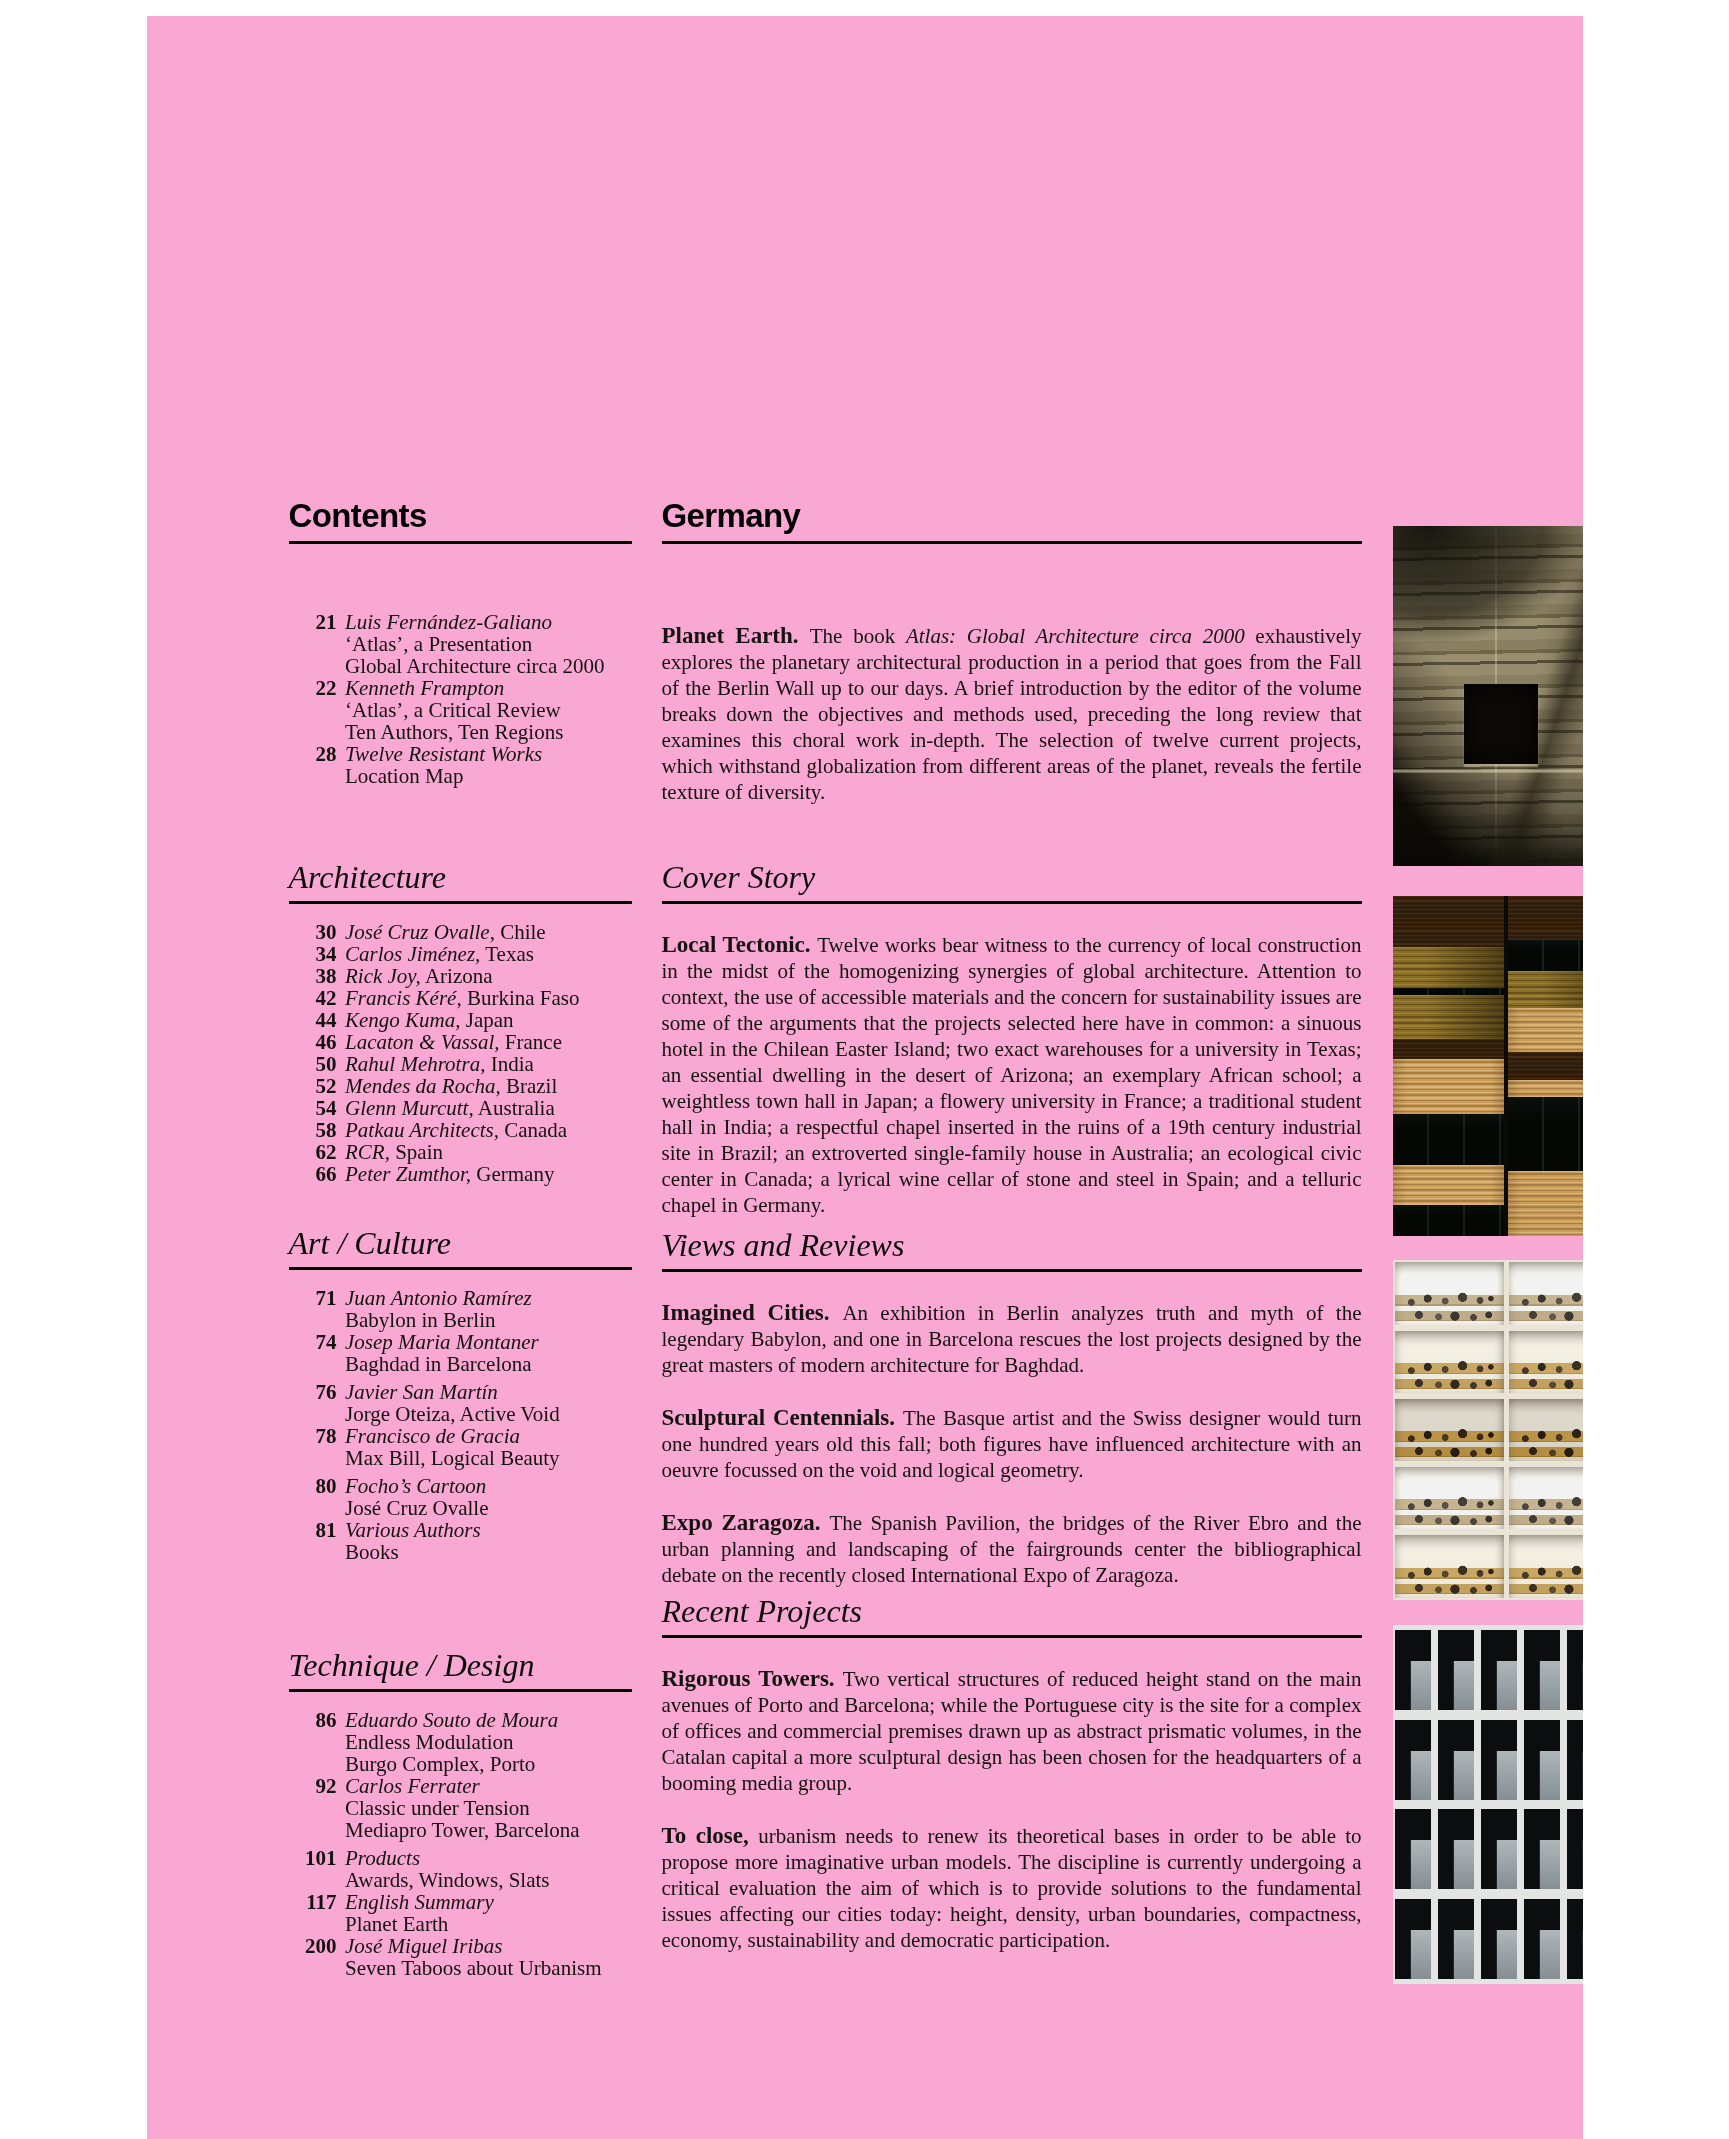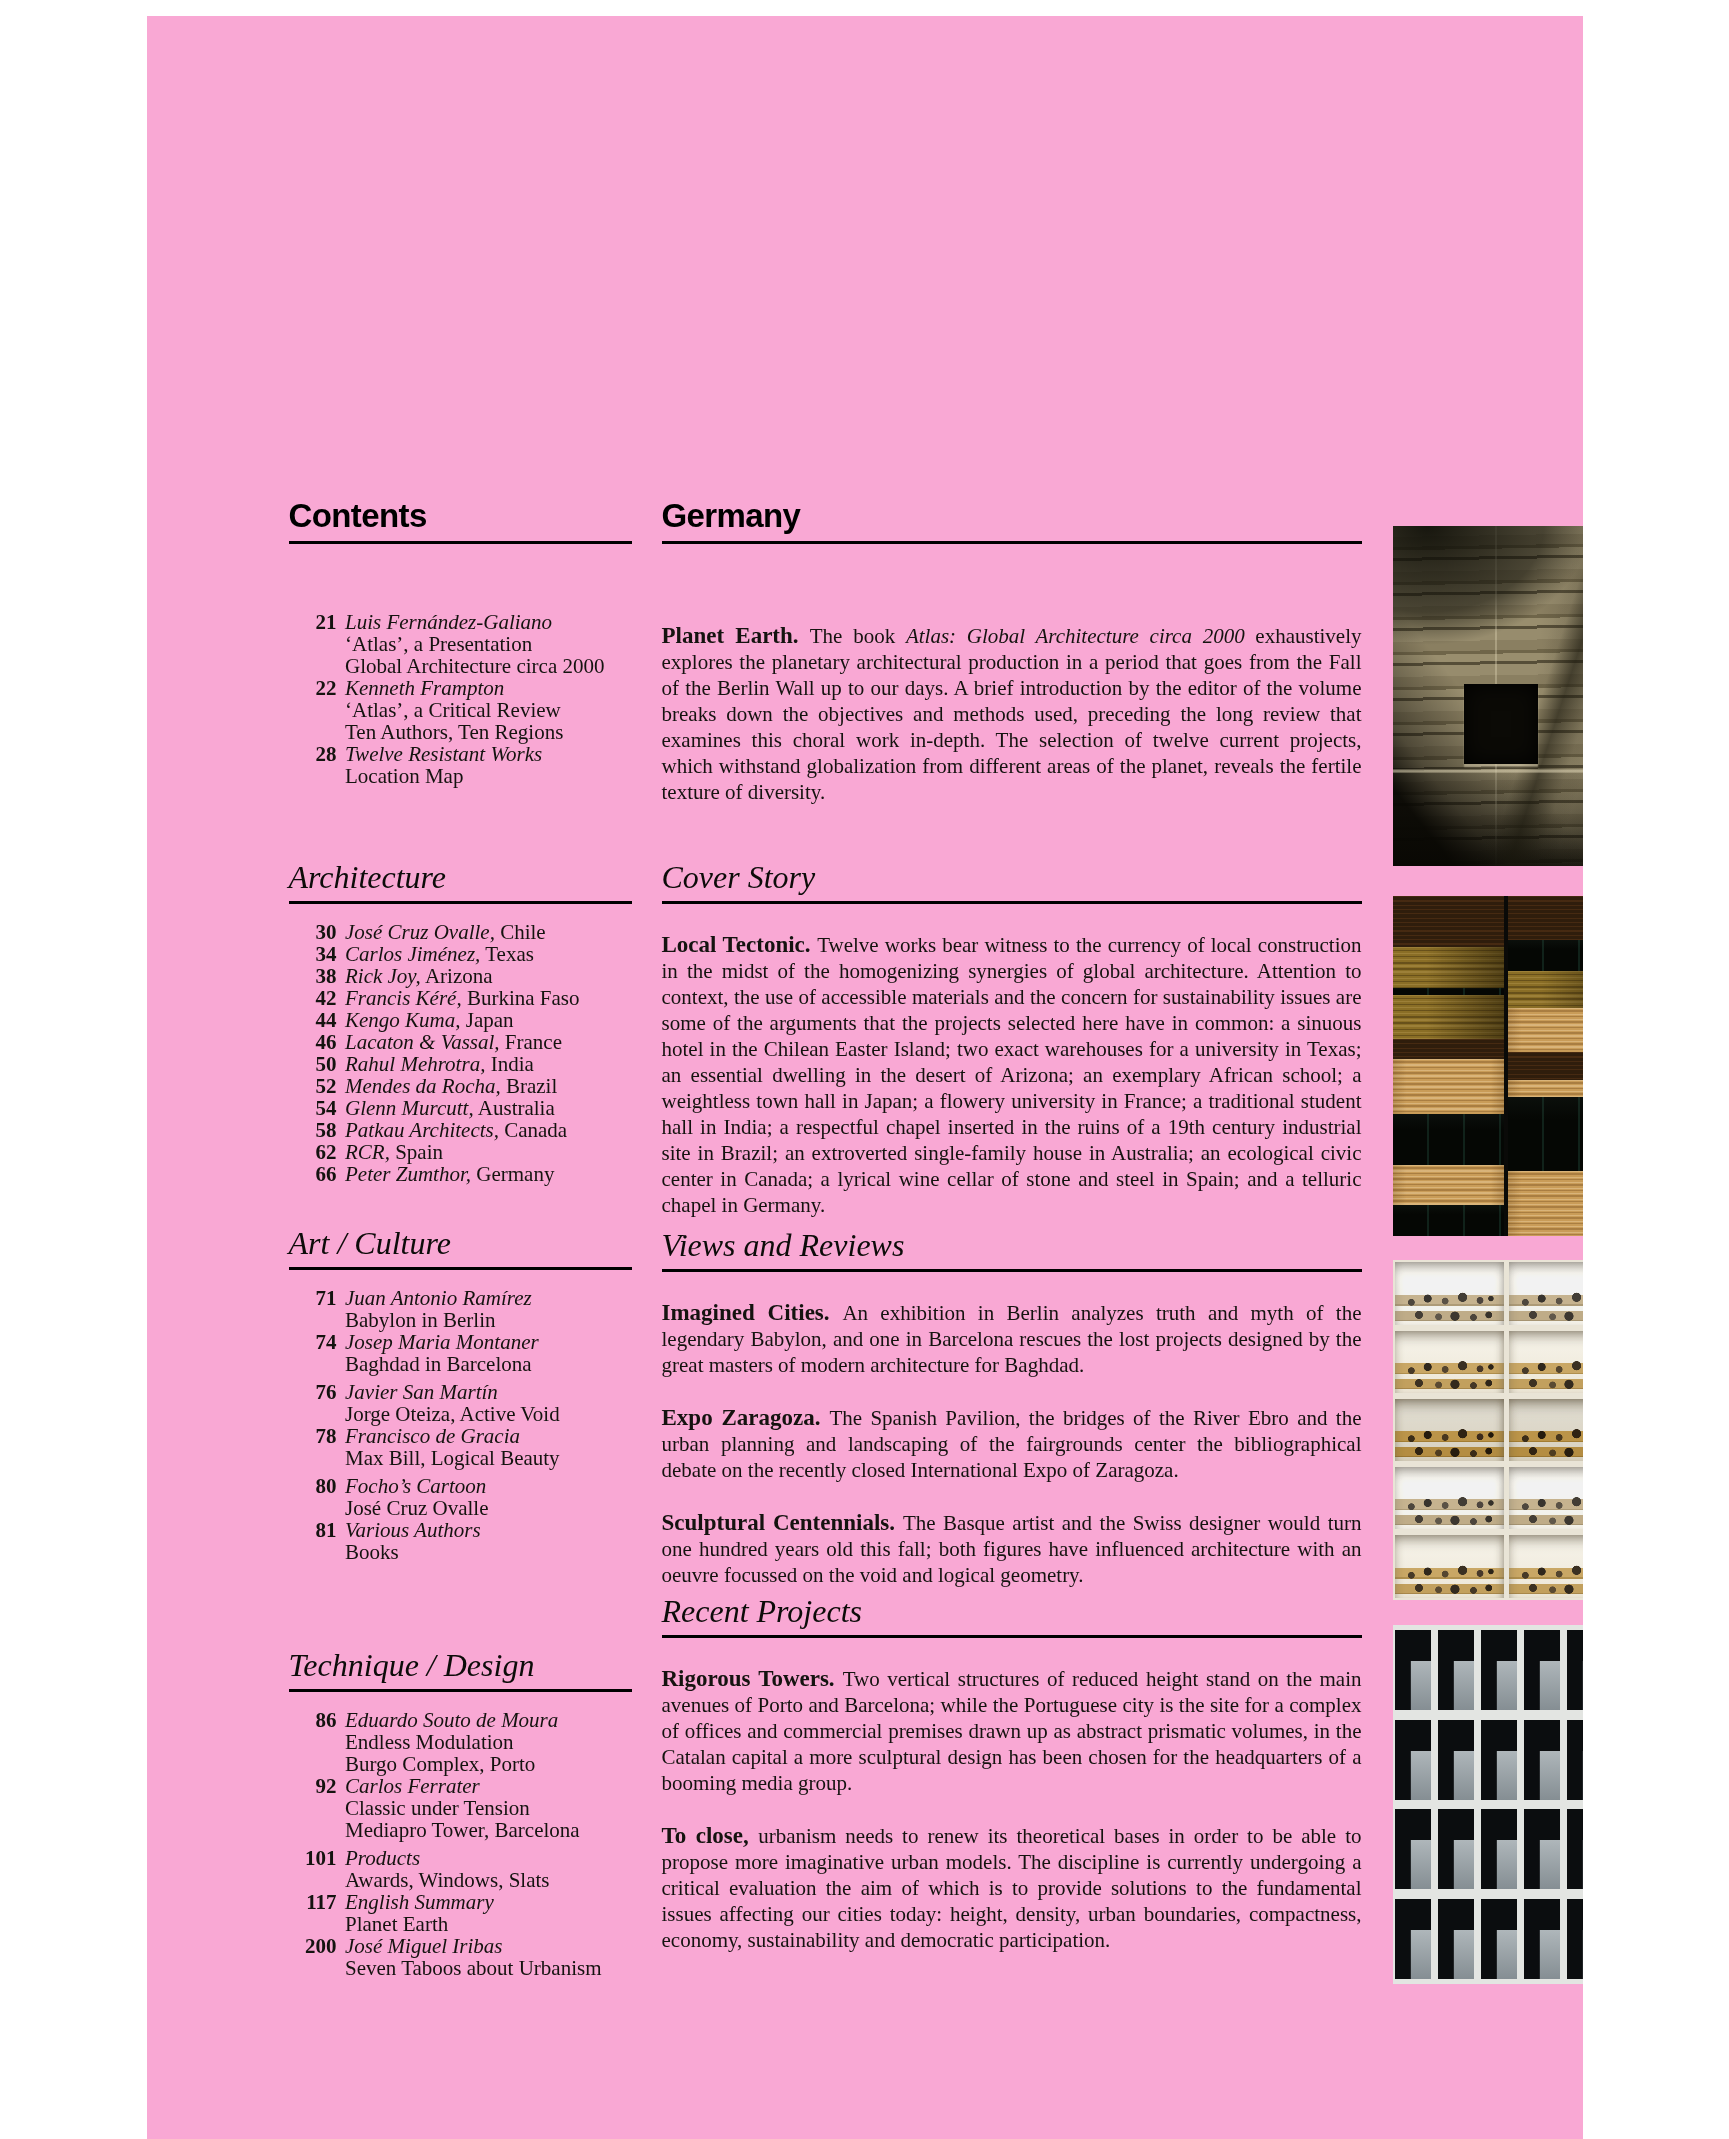--- a/index.html
+++ b/index.html
@@ -323,22 +323,22 @@
   <section class="syn-sec" id="syn1">
     <h2 class="sec-head">Cover Story</h2>
     <div class="syn-body">
         <p class="syn-para"><span class="seg-b">Local Tectonic. </span><span class="seg-r">Twelve works bear witness to the currency of local construction in the midst of the homogenizing synergies of global architecture. Attention to context, the use of accessible materials and the concern for sustainability issues are some of the arguments that the projects selected here have in common: a sinuous hotel in the Chilean Easter Island; two exact warehouses for a university in Texas; an essential dwelling in the desert of Arizona; an exemplary African school; a weightless town hall in Japan; a flowery university in France; a traditional student hall in India; a respectful chapel inserted in the ruins of a 19th century industrial site in Brazil; an extroverted single-family house in Australia; an ecological civic center in Canada; a lyrical wine cellar of stone and steel in Spain; and a telluric chapel in Germany.</span></p>
       </div>
   </section>
   <section class="syn-sec" id="syn2">
     <h2 class="sec-head">Views and Reviews</h2>
     <div class="syn-body">
         <p class="syn-para"><span class="seg-b">Imagined Cities. </span><span class="seg-r">An exhibition in Berlin analyzes truth and myth of the legendary Babylon, and one in Barcelona rescues the lost projects designed by the great masters of modern architecture for Baghdad.</span></p>
+        <p class="syn-para"><span class="seg-b">Sculptural Centennials. </span><span class="seg-r">The Basque artist and the Swiss designer would turn one hundred years old this fall; both figures have influenced architecture with an oeuvre focussed on the void and logical geometry.</span></p>
         <p class="syn-para"><span class="seg-b">Expo Zaragoza. </span><span class="seg-r">The Spanish Pavilion, the bridges of the River Ebro and the urban planning and landscaping of the fairgrounds center the bibliographical debate on the recently closed International Expo of Zaragoza.</span></p>
-        <p class="syn-para"><span class="seg-b">Sculptural Centennials. </span><span class="seg-r">The Basque artist and the Swiss designer would turn one hundred years old this fall; both figures have influenced architecture with an oeuvre focussed on the void and logical geometry.</span></p>
       </div>
   </section>
   <section class="syn-sec" id="syn3">
     <h2 class="sec-head">Recent Projects</h2>
     <div class="syn-body">
         <p class="syn-para"><span class="seg-b">Rigorous Towers. </span><span class="seg-r">Two vertical structures of reduced height stand on the main avenues of Porto and Barcelona; while the Portuguese city is the site for a complex of offices and commercial premises drawn up as abstract prismatic volumes, in the Catalan capital a more sculptural design has been chosen for the headquarters of a booming media group.</span></p>
         <p class="syn-para"><span class="seg-b">To close, </span><span class="seg-r">urbanism needs to renew its theoretical bases in order to be able to propose more imaginative urban models. The discipline is currently undergoing a critical evaluation the aim of which is to provide solutions to the fundamental issues affecting our cities today: height, density, urban boundaries, compactness, economy, sustainability and democratic participation.</span></p>
       </div>
   </section>
 

